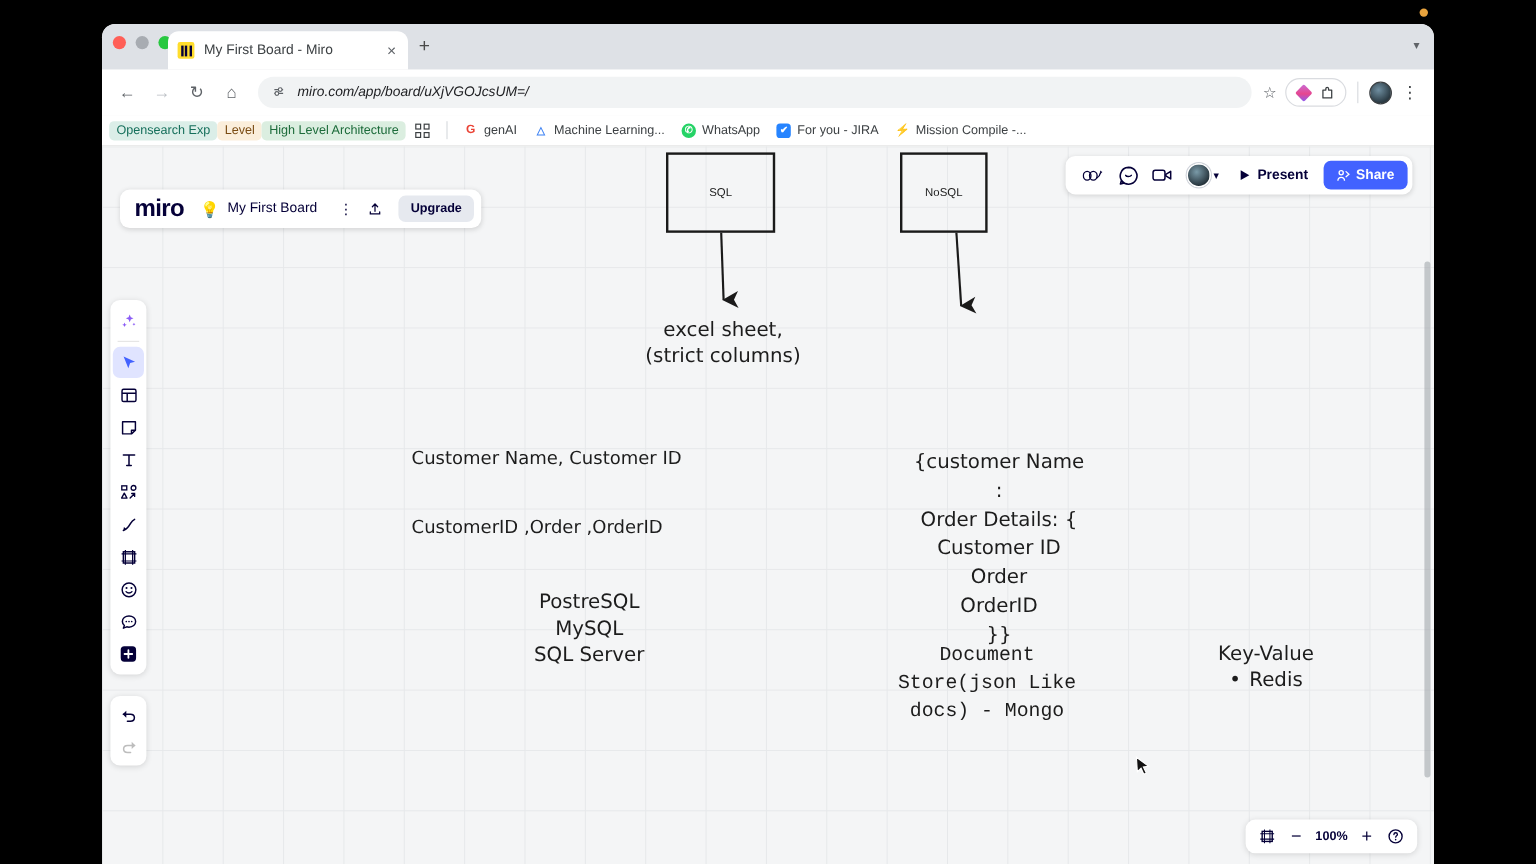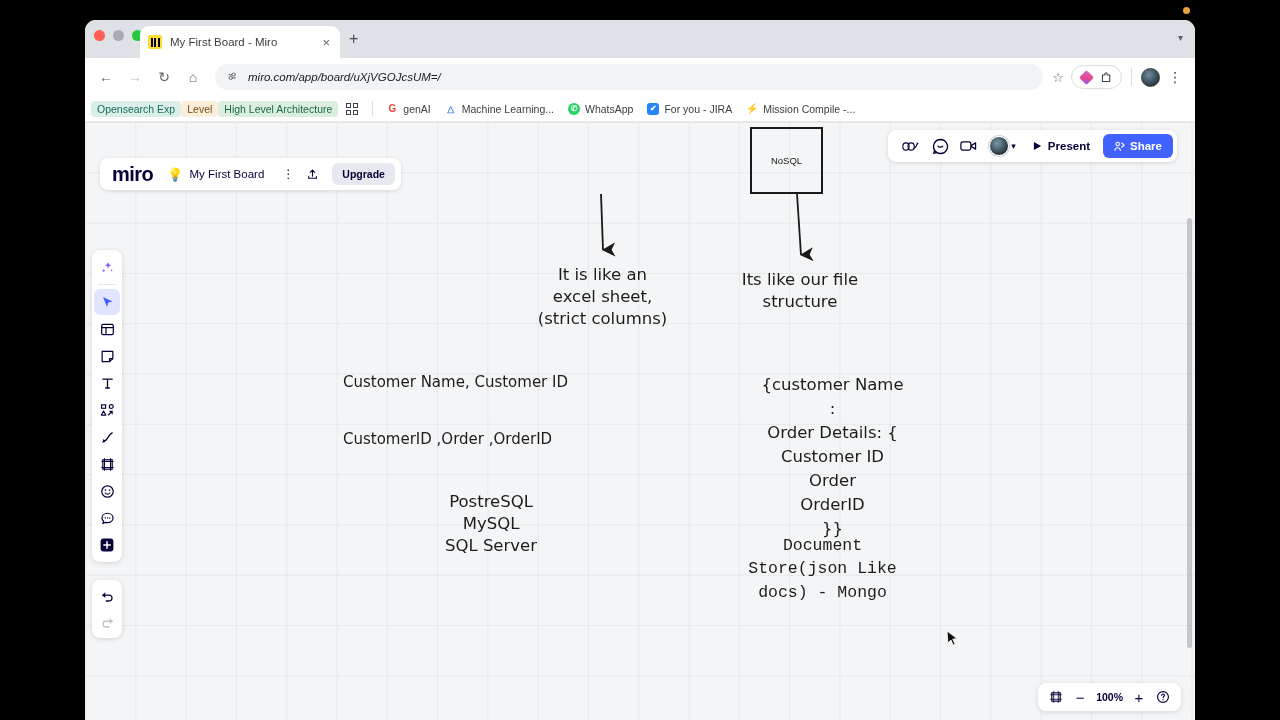--- a/index.html
+++ b/index.html
@@ -493,34 +493,32 @@
     <svg style="position:absolute;left:0;top:0;width:100%;height:100%;">
       <defs>
         <marker id="ah" markerWidth="9" markerHeight="9" refX="4.5" refY="7.4" orient="auto">
           <path d="M0.6 0.6 L4.5 8 L8.4 0.6 L4.5 2.6 Z" fill="#1a1a1a"></path>
         </marker>
       </defs>
       <line x1="516" y1="72" x2="518" y2="128" stroke="#1a1a1a" stroke-width="1.8" marker-end="url(#ah)"></line>
       <line x1="712" y1="72" x2="716" y2="133" stroke="#1a1a1a" stroke-width="1.8" marker-end="url(#ah)"></line>
     </svg>
 
+    <div class="node" style="left:470px;top:5px;width:91px;height:67px;">
+      <span>SQL</span>
+    </div>
     <div class="node" style="left:665px;top:5px;width:73px;height:67px;">
       <span>NoSQL</span>
     </div>
 
     <div class="txt t-big" style="left:425px;top:142px;width:185px;">
-      <div>It is like an</div>
       <div>excel sheet,</div>
       <div>(strict columns)</div>
     </div>
 
-    <div class="txt t-big" style="left:630px;top:147px;width:170px;">
-      <div>Its like our file</div>
-      <div>structure</div>
-    </div>
 
     <div class="txt t-mid" style="left:258px;top:251px;">Customer Name, Customer ID</div>
 
     <div class="txt t-mid" style="left:258px;top:308px;">CustomerID ,Order ,OrderID</div>
 
     <div class="txt t-big t-ctr" style="left:326px;top:369px;width:160px;">
       <div>PostreSQL</div>
       <div>MySQL</div>
       <div>SQL Server</div>
     </div>
@@ -534,20 +532,27 @@
       <div>OrderID</div>
       <div>}}</div>
     </div>
 
     <div class="txt t-big t-ctr" style="left:650px;top:412px;width:175px;line-height:1.42;font-family:Liberation Mono, monospace;">
       <div>Document</div>
       <div>Store(json Like</div>
       <div>docs) - Mongo</div>
     </div>
 
+    <div class="txt t-big" style="left:905px;top:412px;width:130px;">
+      <div class="t-ctr">Key-Value</div>
+      <div style="display:flex;gap:7px;justify-content:center;">
+        <span>•</span>
+        <span>Redis</span>
+      </div>
+    </div>
 
     <div class="zoombar">
       <span class="zb-ico">
         <svg width="14" height="14" viewBox="0 0 16 16">
           <rect x="3.2" y="3.2" width="9.6" height="9.6" fill="none" stroke="#050038" stroke-width="1.3"></rect>
           <path d="M5.4 1.4v13.2M10.6 1.4v13.2M1.4 5.4h13.2M1.4 10.6h13.2" stroke="#050038" stroke-width="1"></path>
         </svg>
       </span>
       <span class="zb-ico" style="font-size:15px;">−</span>
       <span class="zb-level">100%</span>

